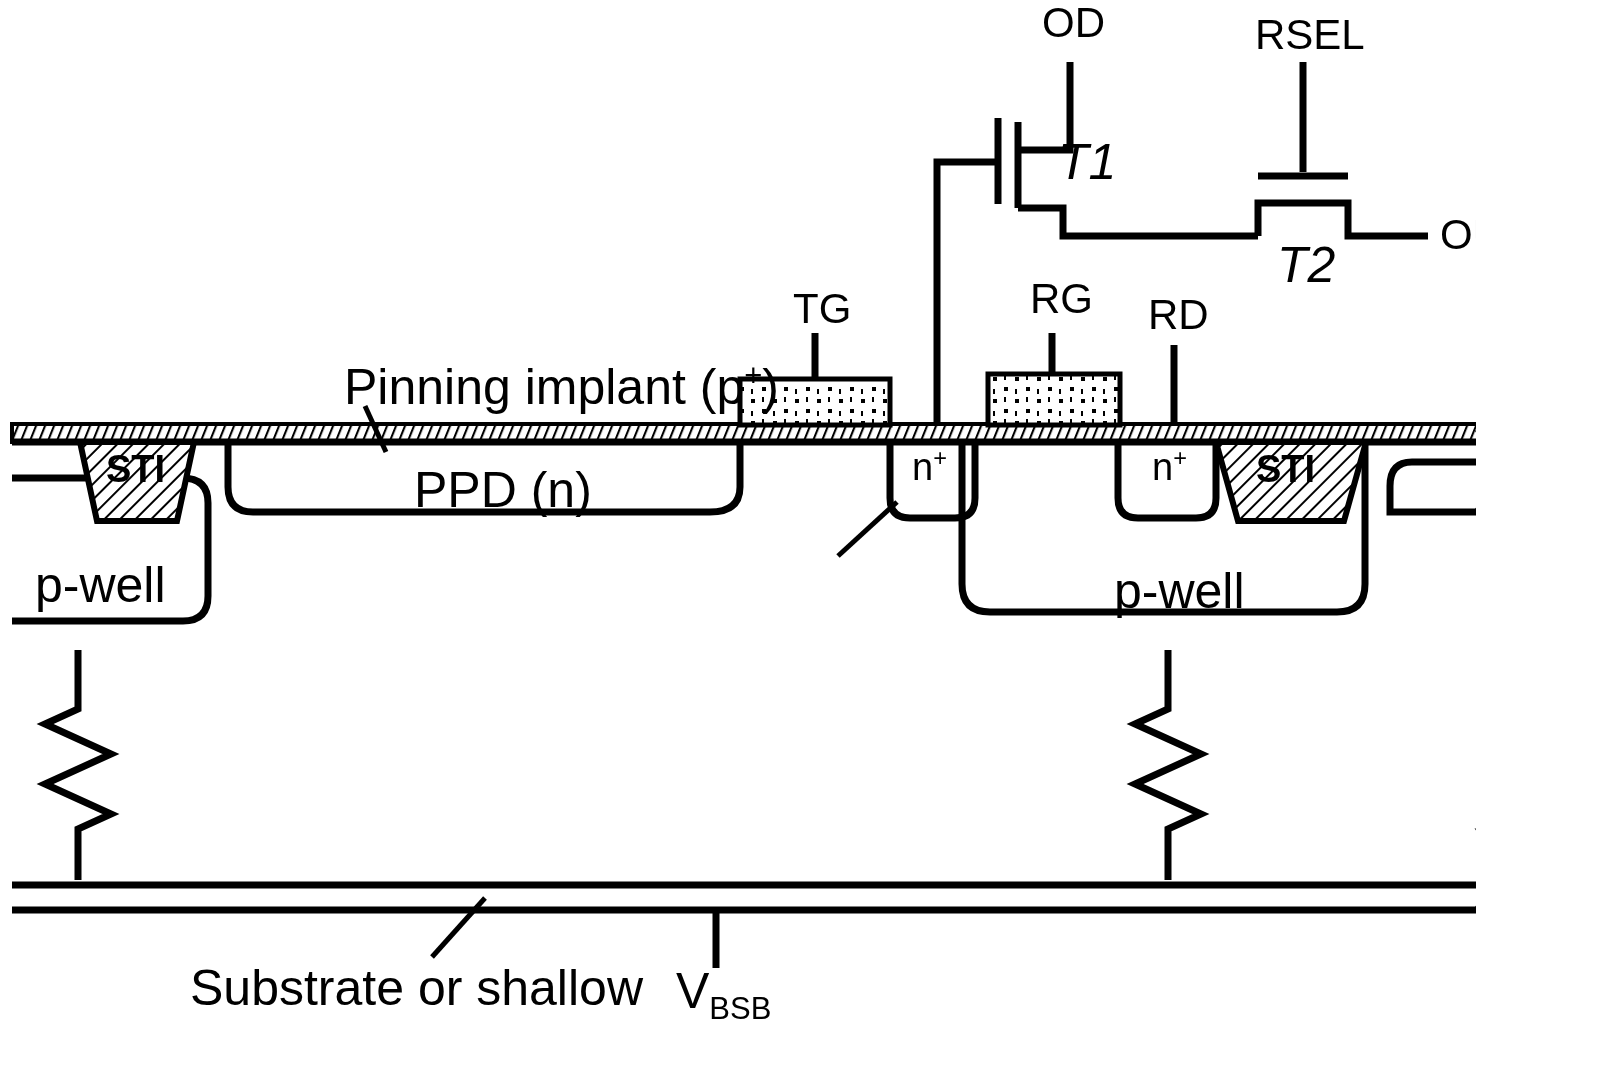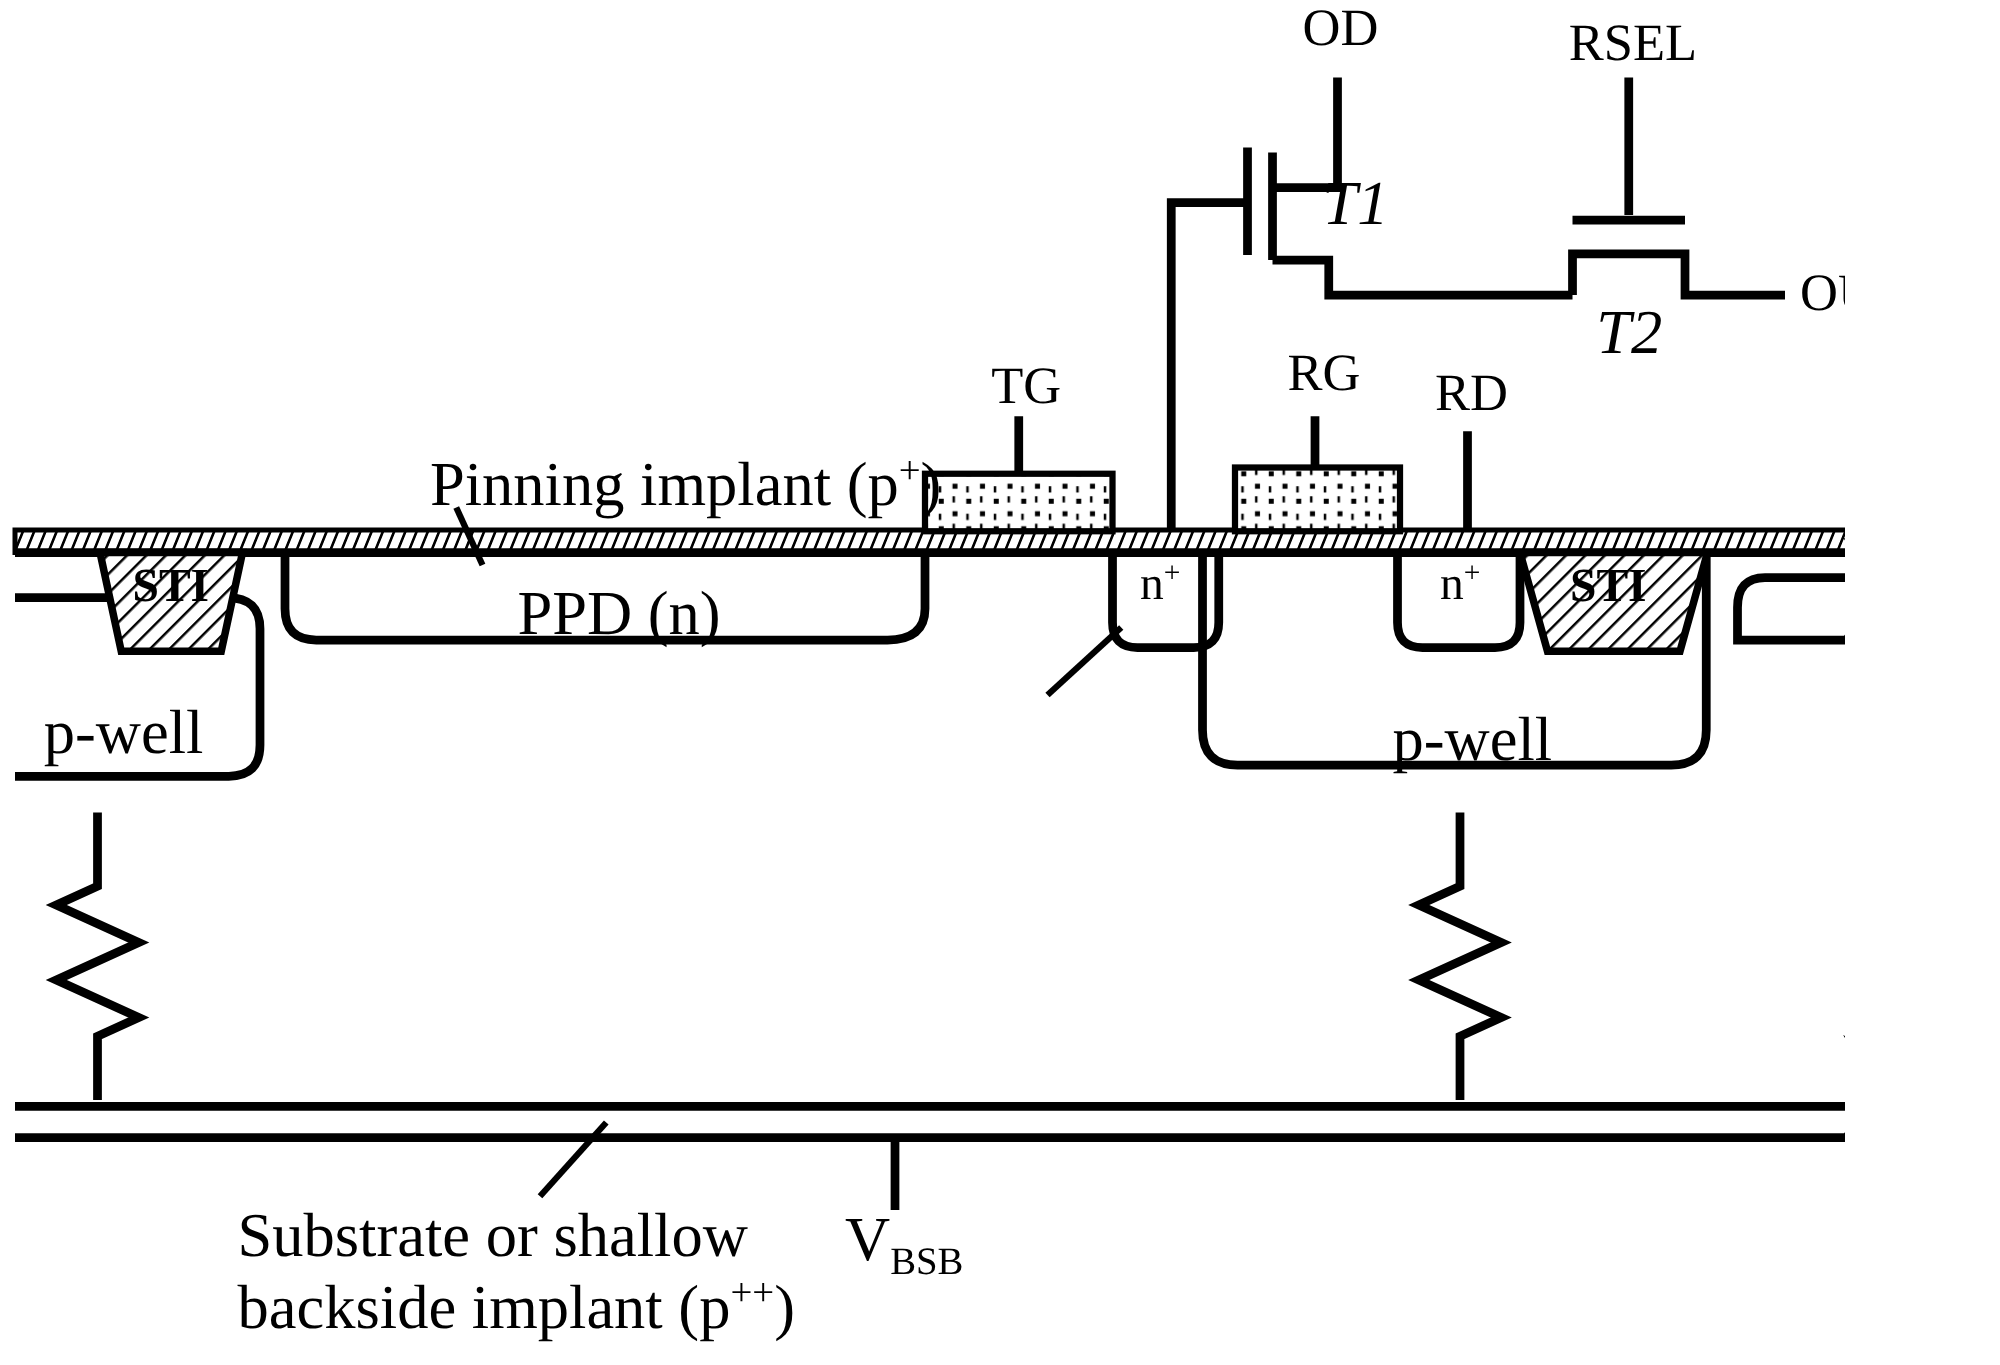--- a/index.html
+++ b/index.html
@@ -1,17 +1,17 @@
 <!DOCTYPE html>
 <html><head>
 <meta charset="utf-8">
 <style>
   html,body{margin:0;padding:0;background:#fff;}
   #root{position:relative;width:1476px;height:1092px;background:#fff;
-        font-family:Liberation Serif, serif;overflow:hidden;}
+        font-family:Liberation Sans, sans-serif;overflow:hidden;}
   svg#canvas{position:absolute;left:0;top:0;width:1600px;height:1092px;}
   .lbl{position:absolute;color:#000;white-space:nowrap;line-height:1;}
   .f42{font-size:42px;}
   .f40{font-size:50px;text-align:center;}
   .f38{font-size:38px;}
   .ital{font-style:italic;}
   sup{font-size:0.62em;vertical-align:super;line-height:0;}
   sub{font-size:0.62em;vertical-align:sub;line-height:0;}
 </style>
 </head>
@@ -159,23 +159,20 @@
     <span>n</span><sup>+</sup>
   </div>
 
   <div class="lbl f38" style="left:1152px;top:448px;">
     <span>n</span><sup>+</sup>
   </div>
 
 
   <div class="lbl f40" style="left:190px;top:963px;">Substrate or shallow</div>
 
-  <div class="lbl f40" style="left:190px;top:1020px;">
-    <span>backside implant (p</span><sup>++</sup><span>)</span>
-  </div>
 
   <div class="lbl f40" style="left:676px;top:966px;">
     <span>V</span><sub>BSB</sub>
   </div>
 
   <div class="lbl f42 ital" style="left:1480px;top:640px;">
     <span>t</span><sub>a</sub>
   </div>
 
 </div>

